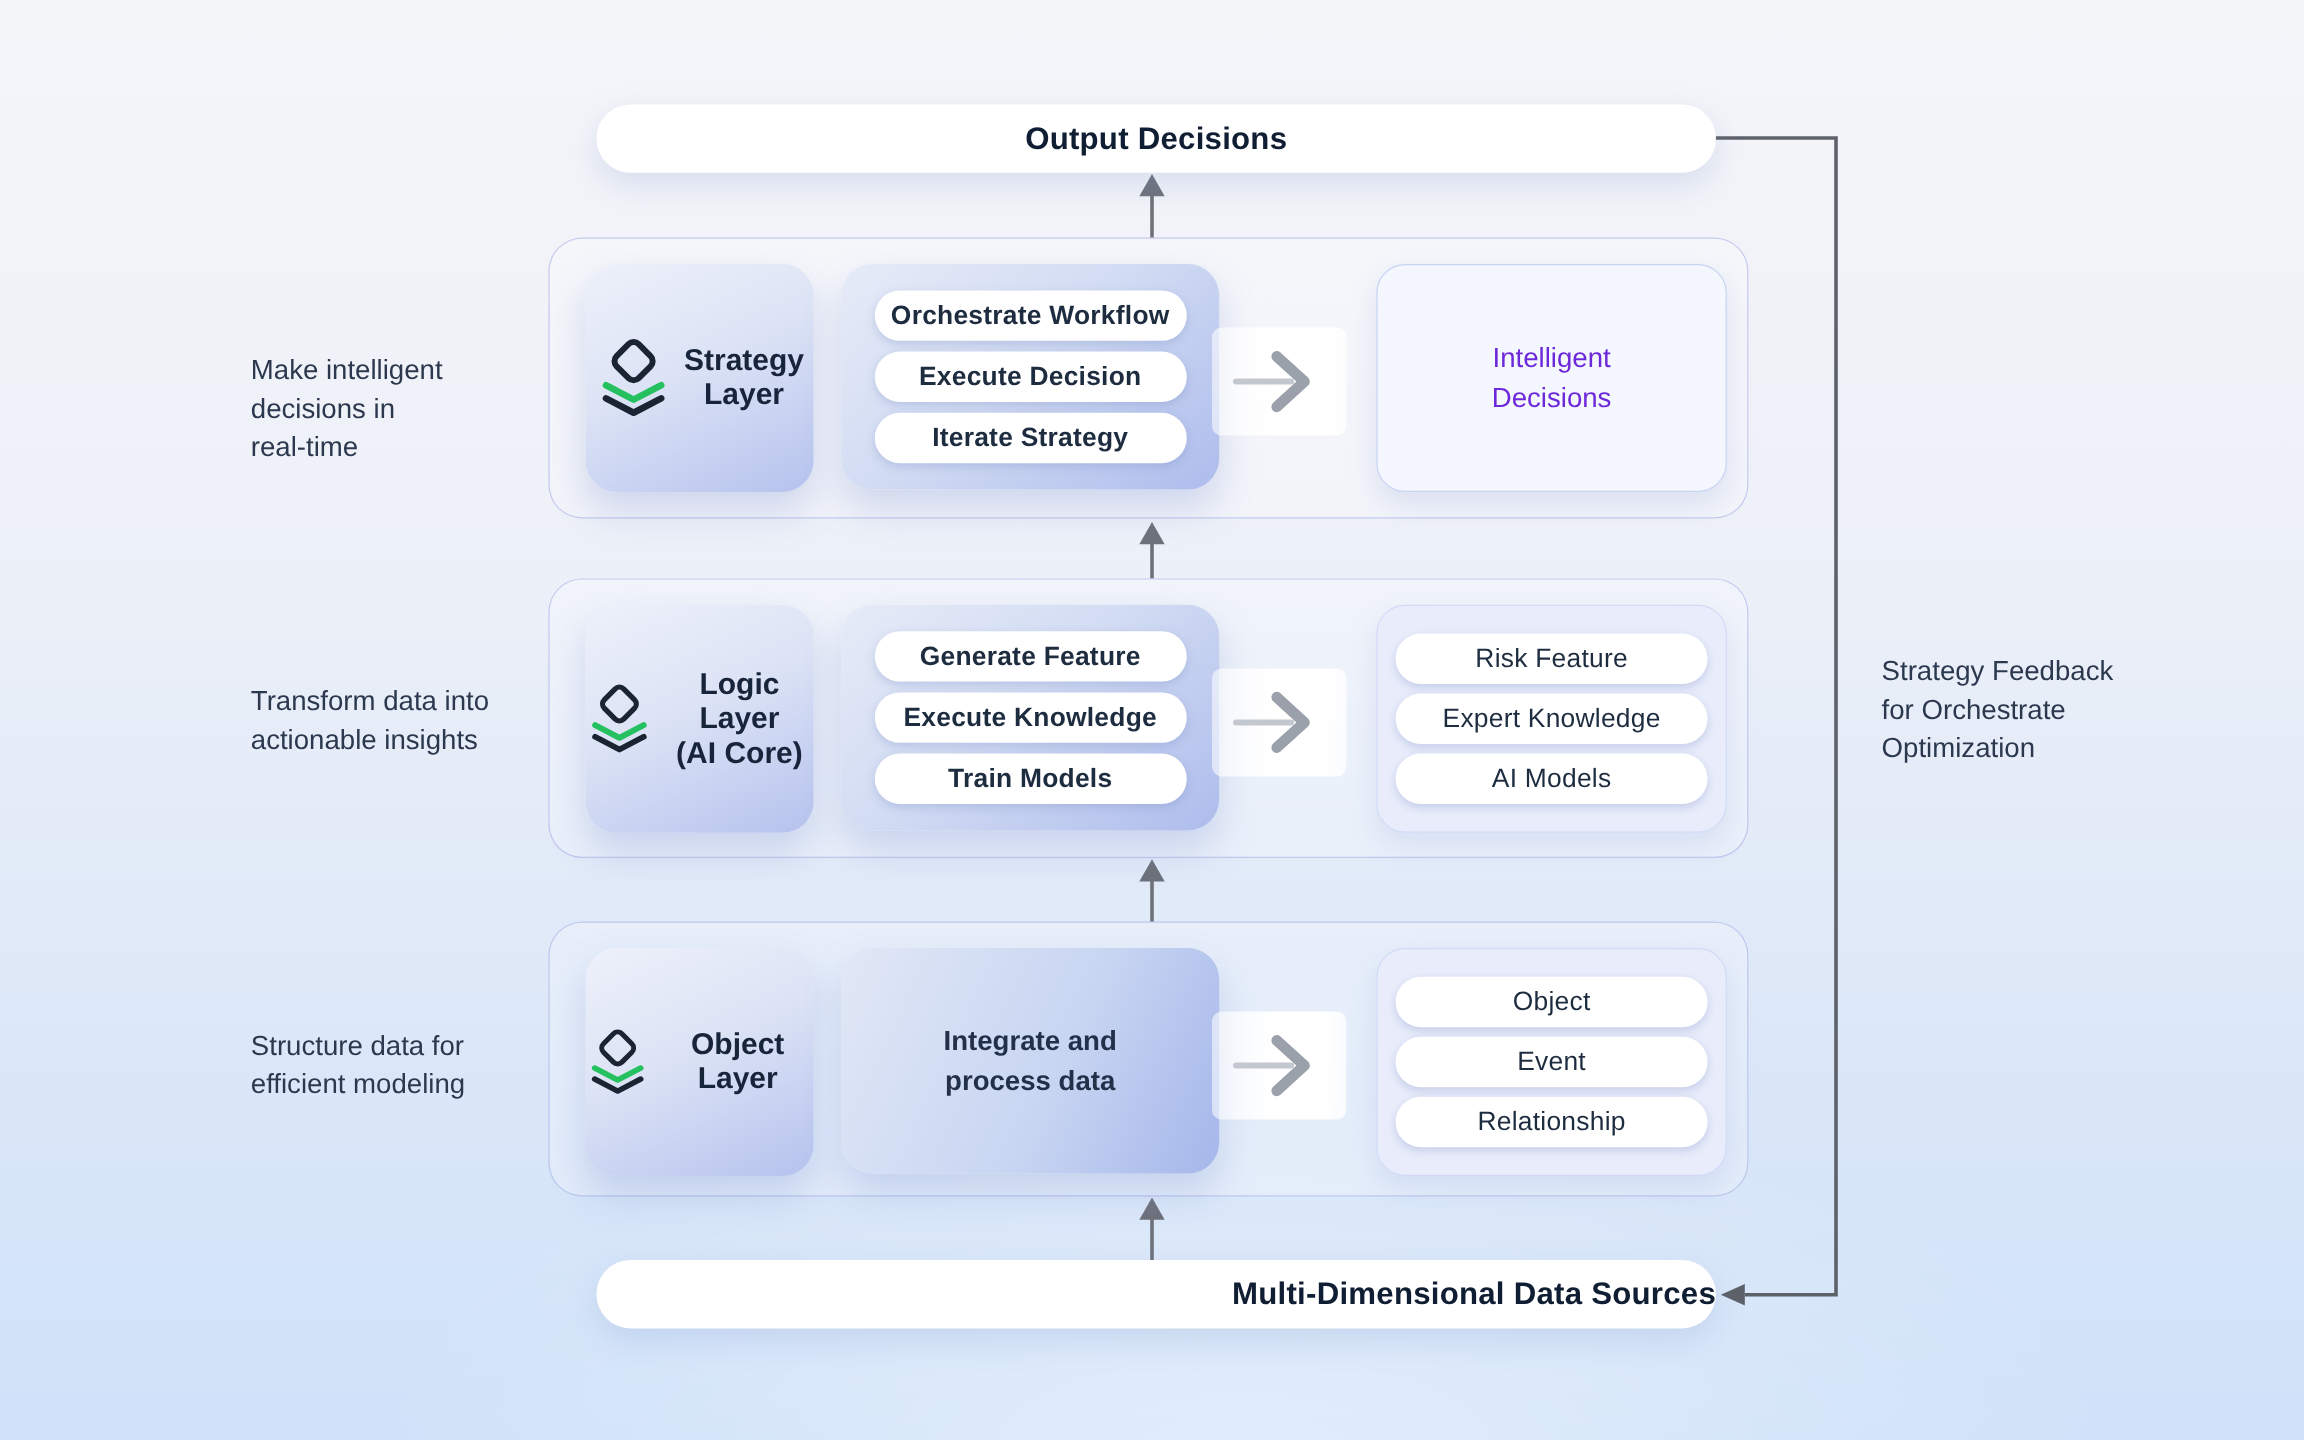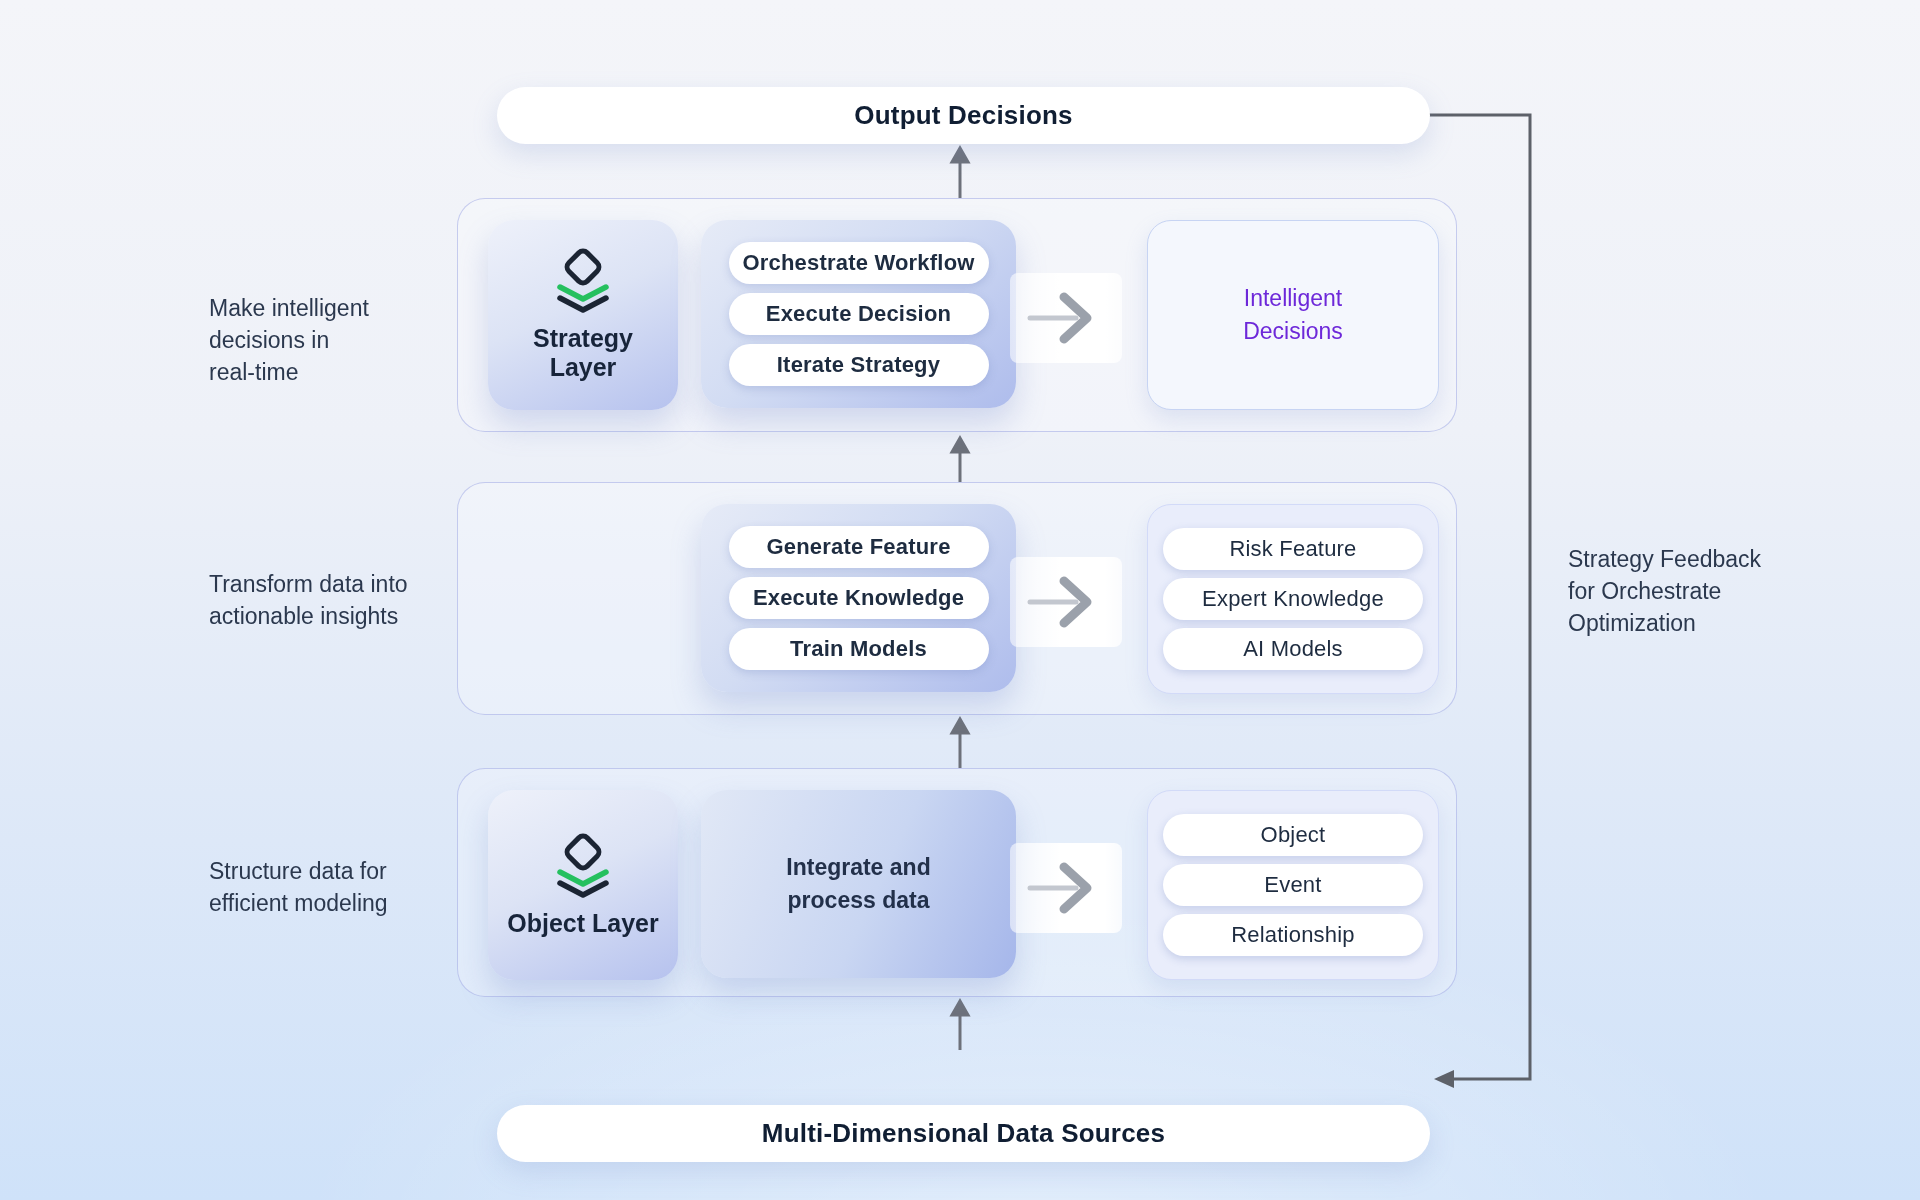--- a/index.html
+++ b/index.html
@@ -17,38 +17,38 @@
   svg.connectors{position:absolute;inset:0;pointer-events:none;}
 
   
   .banner{
     position:absolute;left:497px;width:933px;height:57px;border-radius:29px;
     background:#ffffff;display:flex;align-items:center;justify-content:center;
     font-weight:700;font-size:26px;letter-spacing:.2px;color:#101e33;
     box-shadow:0 10px 26px rgba(125,145,205,.22);
   }
   .banner.top{top:87px;}
-  .banner.bottom{top:1105px;}
+  .banner.bottom{top:1050px;justify-content:flex-end;}
 
   
   .row{
     position:absolute;left:457px;width:998px;border-radius:28px;
     border:1px solid rgba(158,168,228,.55);
     background:rgba(255,255,255,.25);
   }
   .row.strategy{top:198px;height:232px;}
   .row.logic{top:482px;height:231px;}
   .row.object{top:768px;height:227px;}
 
   
   .icon-card{
     position:absolute;left:30px;top:21px;width:190px;height:190px;border-radius:26px;
     background:linear-gradient(155deg,#eef1fa 0%,#dce3f5 45%,#b6c2ee 100%);
     box-shadow:0 16px 30px rgba(120,140,205,.28);
-    display:flex;flex-direction:column;align-items:center;justify-content:center;gap:10px;
+    display:flex;flex-direction:row;align-items:center;justify-content:center;gap:10px;
   }
   .layer-title{font-weight:700;font-size:25px;line-height:29px;color:#17243a;text-align:center;}
 
   
   .process-card{
     position:absolute;left:243px;top:21px;width:315px;height:188px;border-radius:26px;
     background:linear-gradient(140deg,#e6ebf7 0%,#d2dcf3 45%,#aebcec 100%);
     box-shadow:0 16px 30px rgba(120,140,205,.28);
     display:flex;flex-direction:column;align-items:center;justify-content:center;gap:9px;font-weight:bold;
   }
@@ -142,20 +142,31 @@
         <path d="M40 9 L63 30 L40 51" fill="none" stroke="#9ba1ab" stroke-width="9" stroke-linecap="round" stroke-linejoin="round"></path>
       </svg>
     </div>
     <div class="result-card text-card">
       <div>Intelligent</div>
       <div style="margin-top:-8px;">Decisions</div>
     </div>
   </section>
 
   <section class="row logic">
+    <div class="icon-card">
+      <svg width="64" height="66" viewBox="0 0 64 66">
+        <rect x="19" y="6" width="26" height="26" rx="6" transform="rotate(45 32 19)" fill="none" stroke="#1b2433" stroke-width="5"></rect>
+        <path d="M9 39 L32 51 L55 39" fill="none" stroke="#25c05f" stroke-width="5.5" stroke-linecap="round" stroke-linejoin="round"></path>
+        <path d="M9 50 L32 62 L55 50" fill="none" stroke="#1b2433" stroke-width="5.5" stroke-linecap="round" stroke-linejoin="round"></path>
+      </svg>
+      <div class="layer-title">
+        <div>Logic Layer</div>
+        <div>(AI Core)</div>
+      </div>
+    </div>
     <div class="process-card">
       <div class="pill">Generate Feature</div>
       <div class="pill">Execute Knowledge</div>
       <div class="pill">Train Models</div>
     </div>
     <div class="arrow-box">
       <svg width="84" height="60" viewBox="0 0 84 60">
         <line x1="6" y1="30" x2="52" y2="30" stroke="#c3c7cf" stroke-width="5" stroke-linecap="round"></line>
         <path d="M40 9 L63 30 L40 51" fill="none" stroke="#9ba1ab" stroke-width="9" stroke-linecap="round" stroke-linejoin="round"></path>
       </svg>

